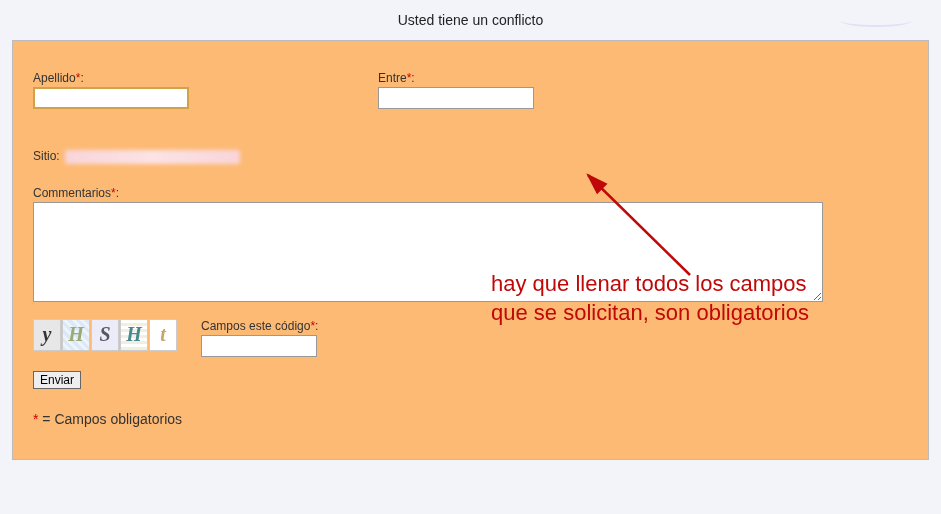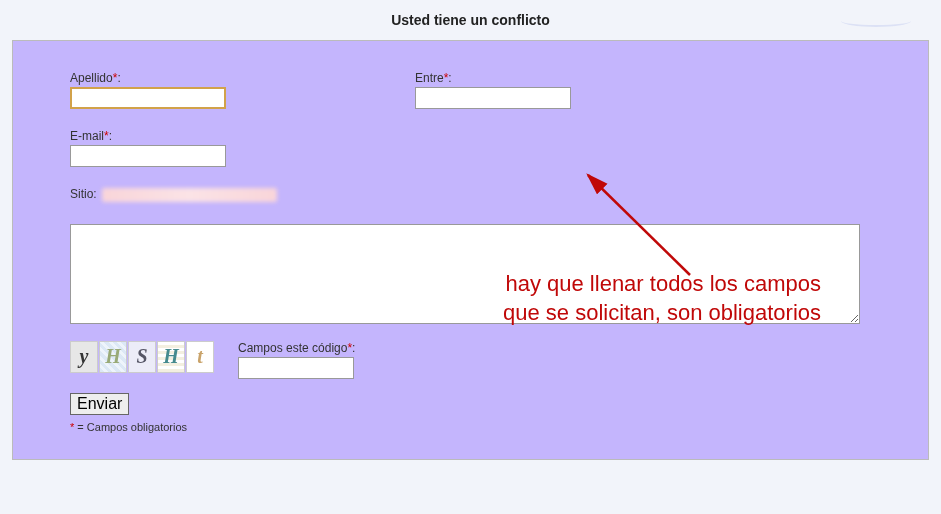--- a/index.html
+++ b/index.html
@@ -9,30 +9,30 @@
     height: 514px;
     font-family: Arial, Helvetica, sans-serif;
     background: #f2f4fa;
     color: #333;
     font-size: 12px;
     position: relative;
     overflow: hidden;
   }
   .page-title {
     text-align: center;
-    font-weight: bold;
+    font-weight: normal;
     font-size: 14px;
     padding: 12px 0;
     color: #222;
   }
   .form-frame {
     margin: 0 12px;
     border: 1px solid #bbb;
-    background: #c4b5fd;
-    padding: 30px 42px 16px 57px;
+    background: #fdba74;
+    padding: 30px 42px 16px 20px;
     position: relative;
     height: 420px;
     box-sizing: border-box;
   }
   .row {
     display: flex;
     margin-bottom: 20px;
   }
   .col {
     width: 345px;
@@ -108,38 +108,38 @@
   .cl-s { background:#ececf8; color:#556;}
   .cl-h2{ background:repeating-linear-gradient(0deg,#f3efe0,#f3efe0 3px,#fff 3px,#fff 6px); color:#458a8e;}
   .cl-t { background:#fff; color:#c9a36a; font-family:cursive;}
   .captcha-field .text-input { width: 110px;}
   .submit-btn {
     margin-top: 14px;
     padding: 1px 6px;
     border: 1px solid #666;
     background: #eee;
     font-family: inherit;
-    font-size: 16px;
+    font-size: 12px;
     cursor: pointer;
   }
   .footnote {
-    margin-top: 6px;
-    font-size: 11px;
+    margin-top: 22px;
+    font-size: 14px;
     color: #333;
   }
   
   .anno-text {
     position: absolute;
-    right: 120px;
+    right: 110px;
     top: 270px;
     width: 340px;
     color: #c00808;
     font-size: 22px;
     line-height: 1.3;
-    text-align: right;
+    text-align: left;
     pointer-events: none;
   }
   .anno-arrow {
     position: absolute;
     left: 580px;
     top: 160px;
     pointer-events: none;
   }
   
   .bg-deco {
@@ -171,34 +171,31 @@
     </div>
     <div class="col">
       <label class="field-label">
         <span>Entre</span><span class="req">*</span>:
       </label>
       <input type="text" class="text-input" value="" style="">
     </div>
   </div>
 
   <div class="row">
-    <div class="col">
-      <label class="field-label">
-        <span>E-mail</span><span class="req">*</span>:
-      </label>
-      <input type="text" class="text-input" value="" style="">
-    </div>
   </div>
 
   <div class="sitio-row">
     <span class="field-label" style="display:inline">Sitio:</span>
     <span class="sitio-value"></span>
   </div>
 
   <div>
+    <label class="field-label">
+      <span>Commentarios</span><span class="req">*</span>:
+    </label>
     <textarea class="comments-area" style=""></textarea>
   </div>
 
   <div class="captcha-row">
     <div class="captcha-imgs">
       <div class="captcha-letter cl-y">y</div>
       <div class="captcha-letter cl-h1">H</div>
       <div class="captcha-letter cl-s">S</div>
       <div class="captcha-letter cl-h2">H</div>
       <div class="captcha-letter cl-t">t</div>

